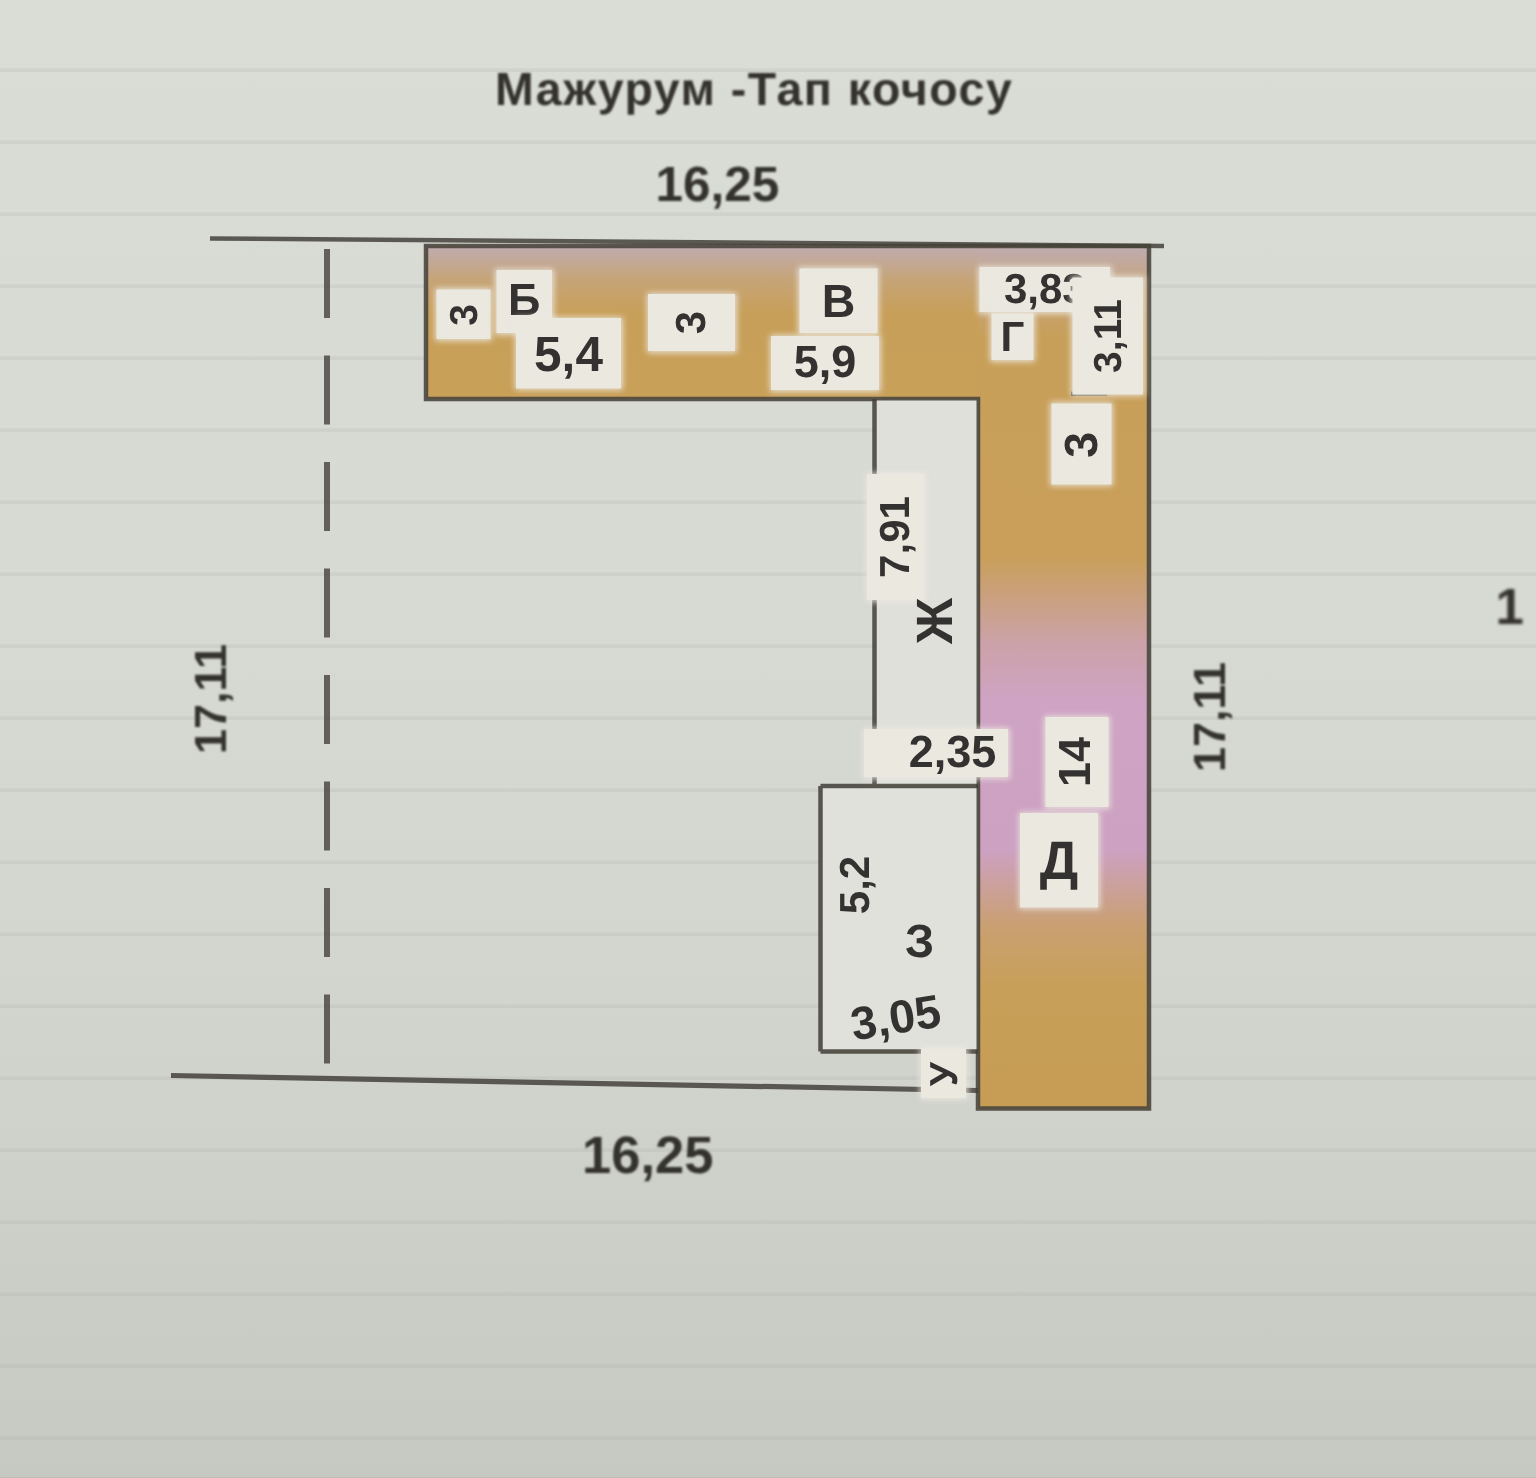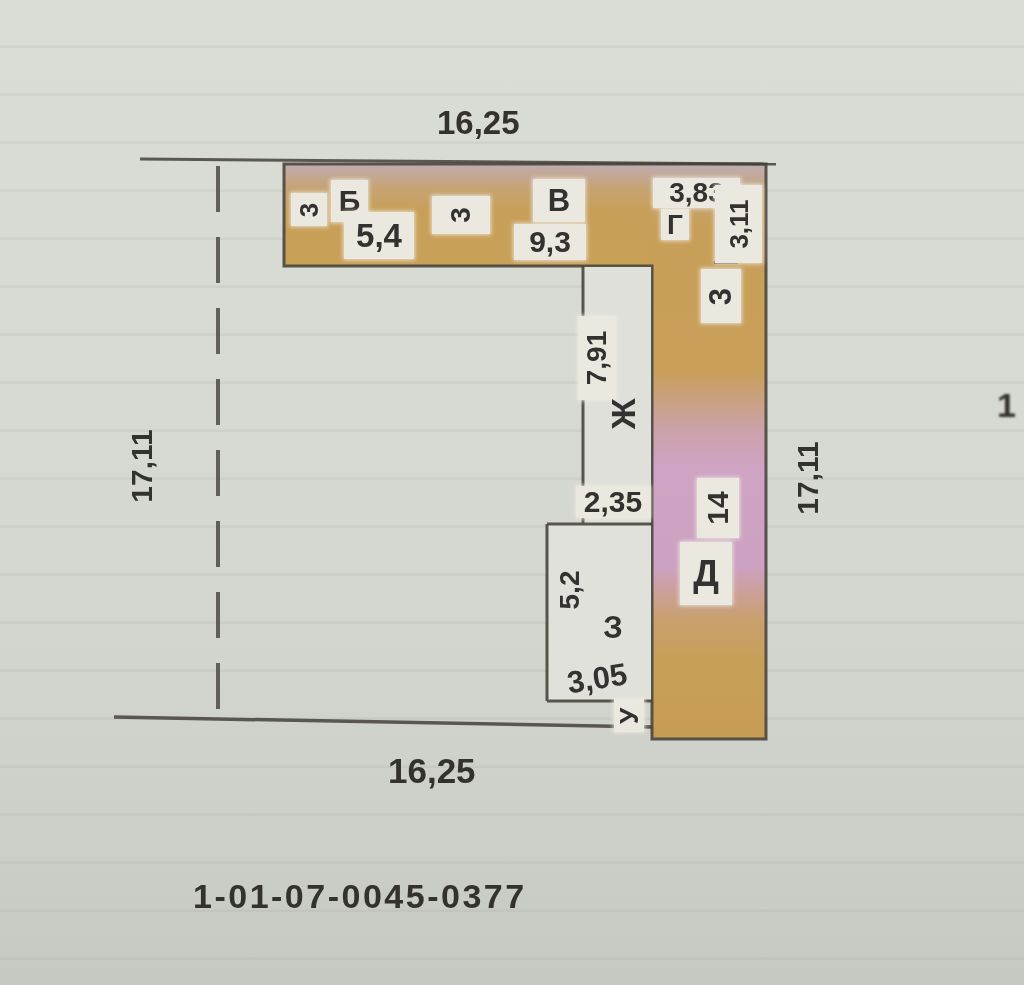--- a/index.html
+++ b/index.html
@@ -72,34 +72,34 @@
       <path d="M583,266 L583,523 M547,524 L652,524 M547,524 L547,701 M547,701 L652,701" fill="none" stroke="#45423a" stroke-width="3" opacity="0.88"></path>
     </g>
 
     <line x1="140" y1="159" x2="776" y2="164" stroke="#45423a" stroke-width="3" opacity="0.85"></line>
 
     <line x1="114" y1="717" x2="652" y2="727" stroke="#45423a" stroke-width="3.5" opacity="0.85"></line>
 
     <line x1="218" y1="166" x2="218" y2="714" stroke="#45423a" stroke-width="4" stroke-dasharray="46 25" opacity="0.8"></line>
   </svg>
 
+  <div class="txt" style="left:330px;top:44px;font-size:31px;letter-spacing:1px;">Мажурум -Тап кочосу</div>
 
   <div class="txt" style="left:437px;top:106px;font-size:33px;">16,25</div>
 
   <div class="vwrap txt" style="left:116px;top:412px;width:52px;height:108px;font-size:30px;">
     <span>17,11</span>
   </div>
 
   <div class="vwrap txt" style="left:782px;top:426px;width:52px;height:104px;font-size:30px;">
     <span>17,11</span>
   </div>
 
   <div class="txt" style="left:388px;top:753px;font-size:35px;">16,25</div>
 
-  <div class="txt" style="left:193px;top:879px;font-size:34px;letter-spacing:2.5px;filter:blur(0.7px);">1-01-07-0045-0377</div>
 
   <div class="txt" style="left:997px;top:388px;font-size:34px;filter:blur(1px);">1</div>
 
   <div class="tick" style="left:714px;top:181px;width:24px;height:3px;"></div>
   <div class="tick" style="left:714px;top:261px;width:24px;height:3px;"></div>
 
   <div>
       <div class="lbl boxed" style="left: 291px; top: 193px; width: 36px; height: 33px;">
         <span style="font-size: 26px; transform: rotate(-90deg);">3</span>
       </div>
@@ -109,41 +109,41 @@
       <div class="lbl boxed" style="left: 344px; top: 212px; width: 70px; height: 47px;">
         <span style="font-size: 33px;">5,4</span>
       </div>
       <div class="lbl boxed" style="left: 432px; top: 196px; width: 58px; height: 38px;">
         <span style="font-size: 28px; transform: rotate(-90deg);">3</span>
       </div>
       <div class="lbl boxed" style="left: 533px; top: 179px; width: 52px; height: 43px;">
         <span style="font-size: 31px;">В</span>
       </div>
       <div class="lbl boxed" style="left: 514px; top: 224px; width: 72px; height: 36px;">
-        <span style="font-size: 30px;">9,3</span>
+        <span style="font-size: 30px;">5,9</span>
       </div>
       <div class="lbl boxed" style="left: 653px; top: 178px; width: 87px; height: 30px;">
         <span style="font-size: 28px;">3,83</span>
       </div>
       <div class="lbl boxed" style="left: 661px; top: 209px; width: 28px; height: 31px;">
         <span style="font-size: 28px;">Г</span>
       </div>
       <div class="lbl boxed" style="left: 715px; top: 185px; width: 47px; height: 78px;">
         <span style="font-size: 26px; transform: rotate(-90deg);">3,11</span>
       </div>
       <div class="lbl boxed" style="left: 701px; top: 269px; width: 40px; height: 54px;">
         <span style="font-size: 31px; transform: rotate(-90deg);">3</span>
       </div>
       <div class="lbl boxed" style="left: 578px; top: 316px; width: 38px; height: 84px;">
         <span style="font-size: 28px; transform: rotate(-90deg);">7,91</span>
       </div>
       <div class="lbl" style="left: 600px; top: 390px; width: 46px; height: 48px;">
         <span style="font-size: 34px; transform: rotate(-90deg);">Ж</span>
       </div>
-      <div class="lbl boxed" style="left: 576px; top: 486px; width: 74px; height: 32px;">
+      <div class="lbl boxed" style="left: 576px; top: 486px; width: 74px; height: 32px; padding-left: 22px;">
         <span style="font-size: 30px;">2,35</span>
       </div>
       <div class="lbl boxed" style="left: 697px; top: 478px; width: 42px; height: 60px;">
         <span style="font-size: 30px; transform: rotate(-90deg);">14</span>
       </div>
       <div class="lbl boxed" style="left: 680px; top: 542px; width: 52px; height: 63px;">
         <span style="font-size: 36px;">Д</span>
       </div>
       <div class="lbl" style="left: 552px; top: 558px; width: 36px; height: 64px;">
         <span style="font-size: 28px; transform: rotate(-90deg);">5,2</span>

